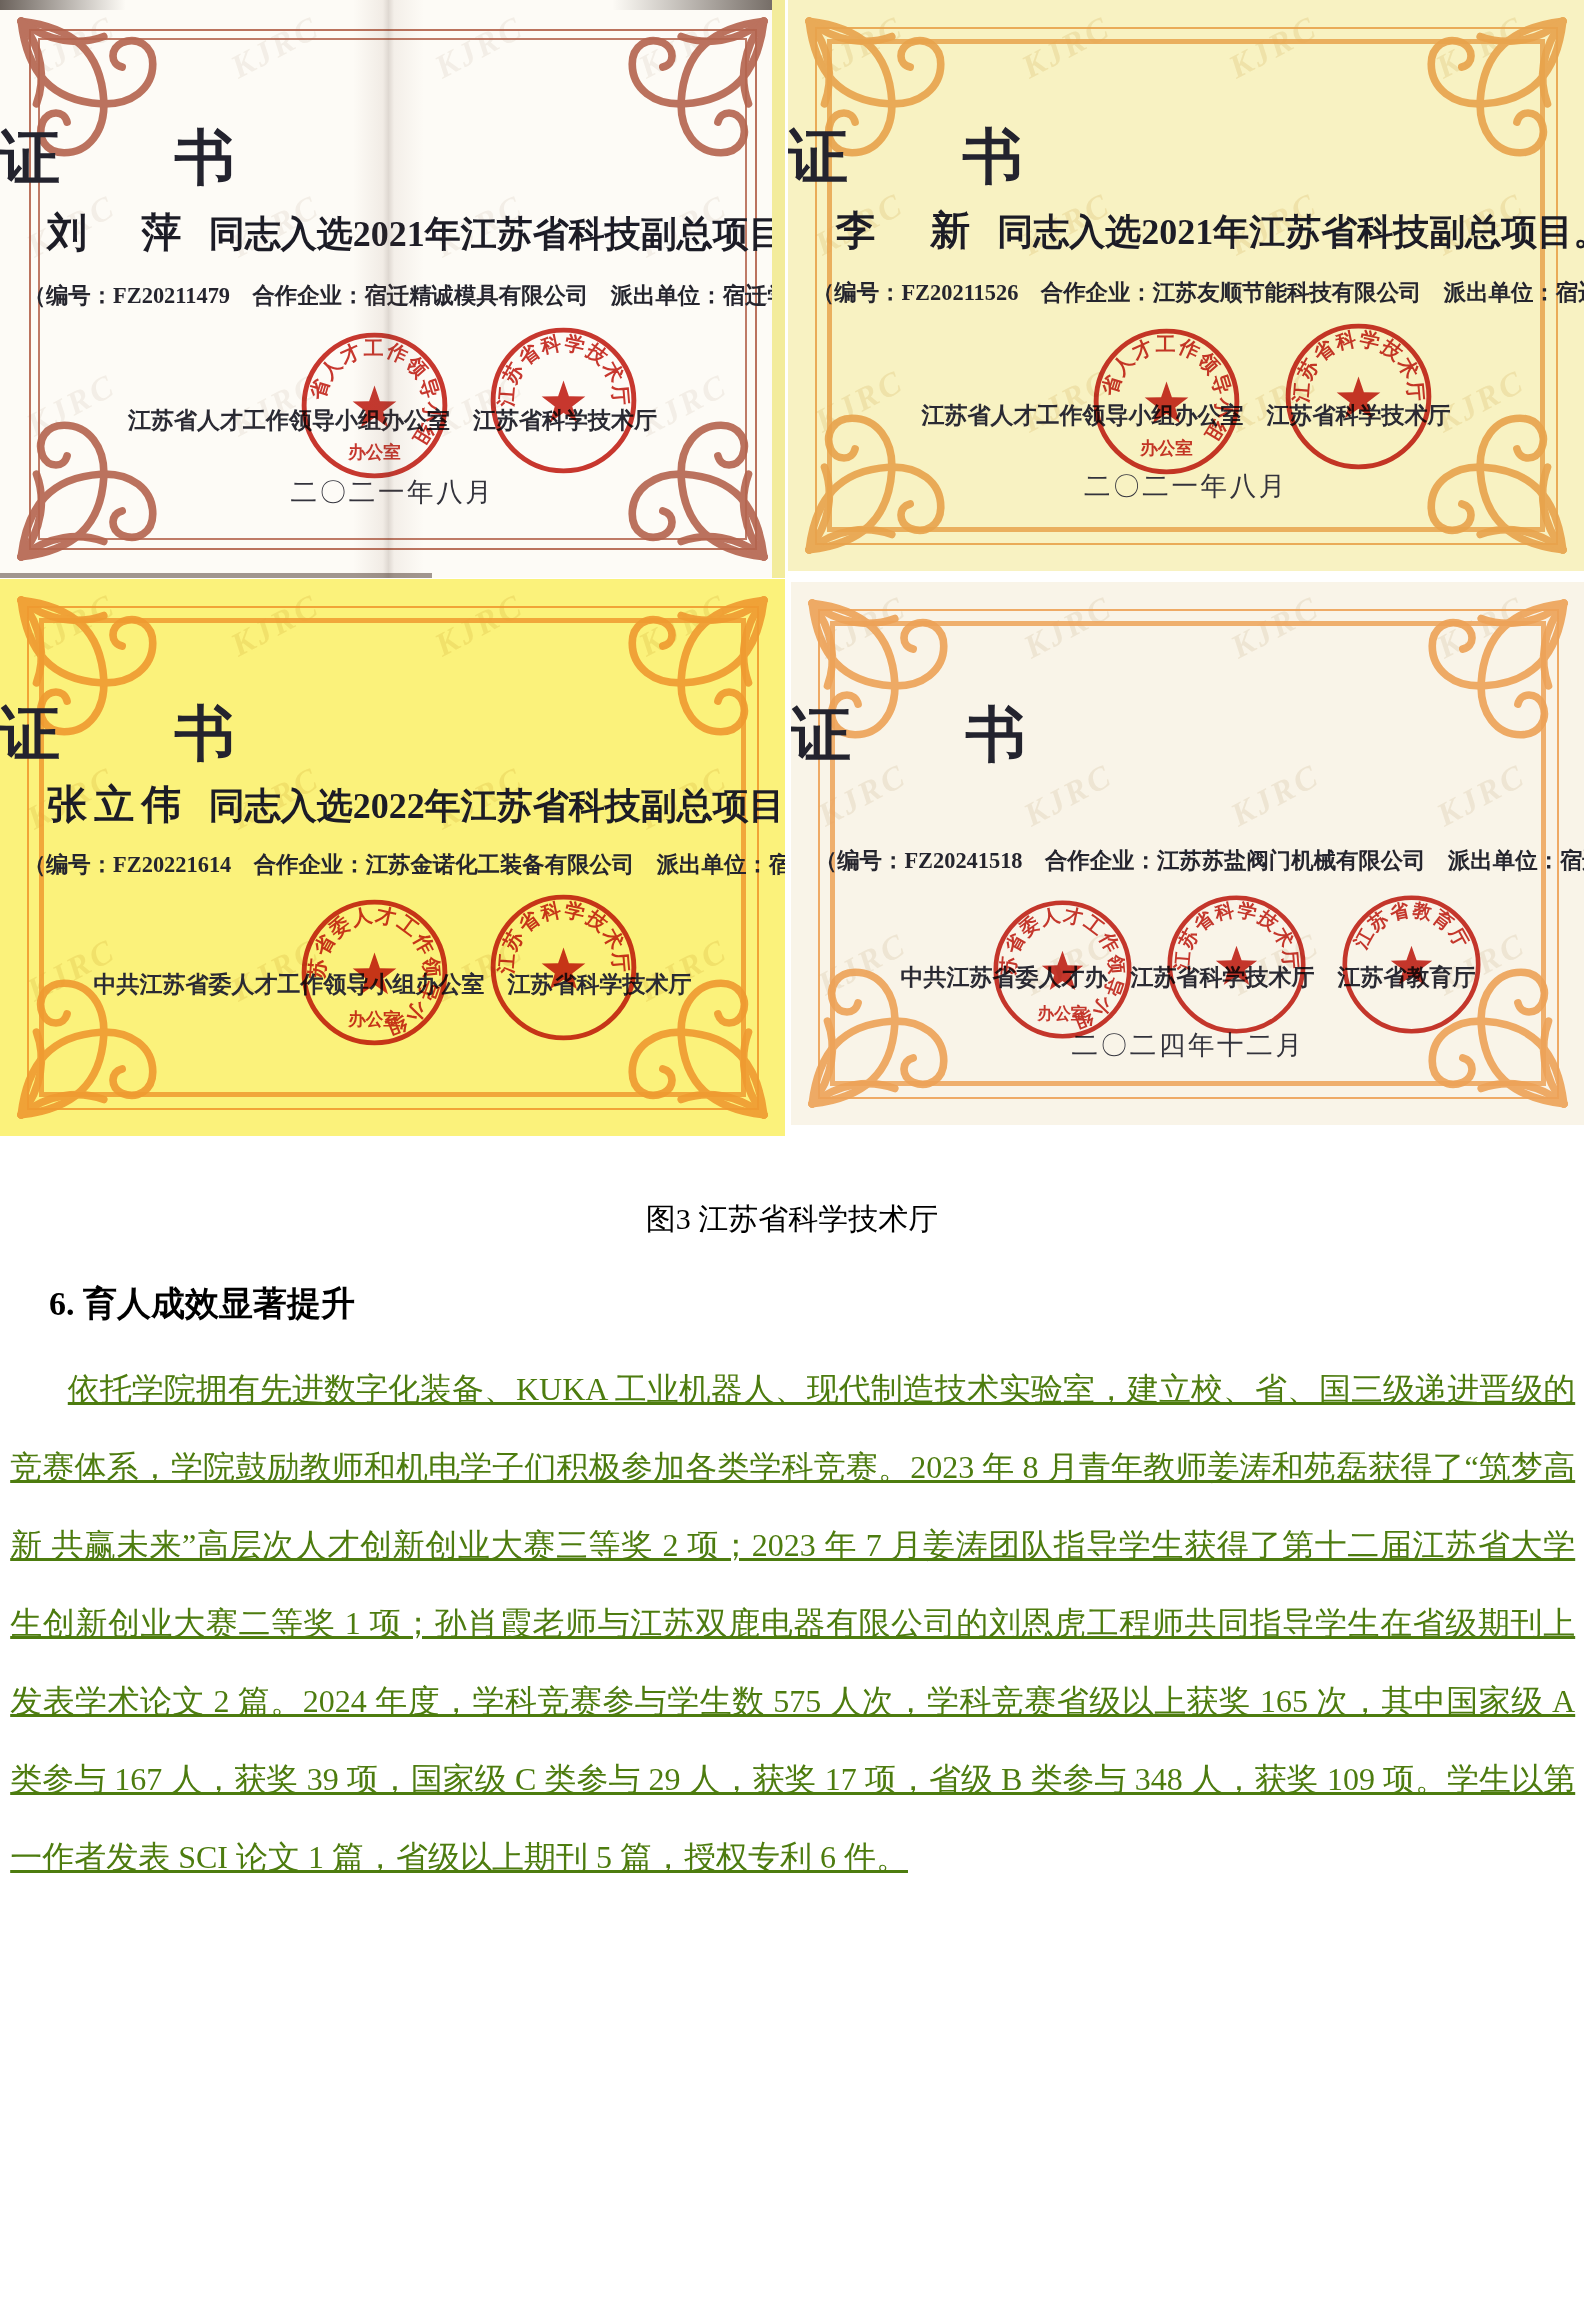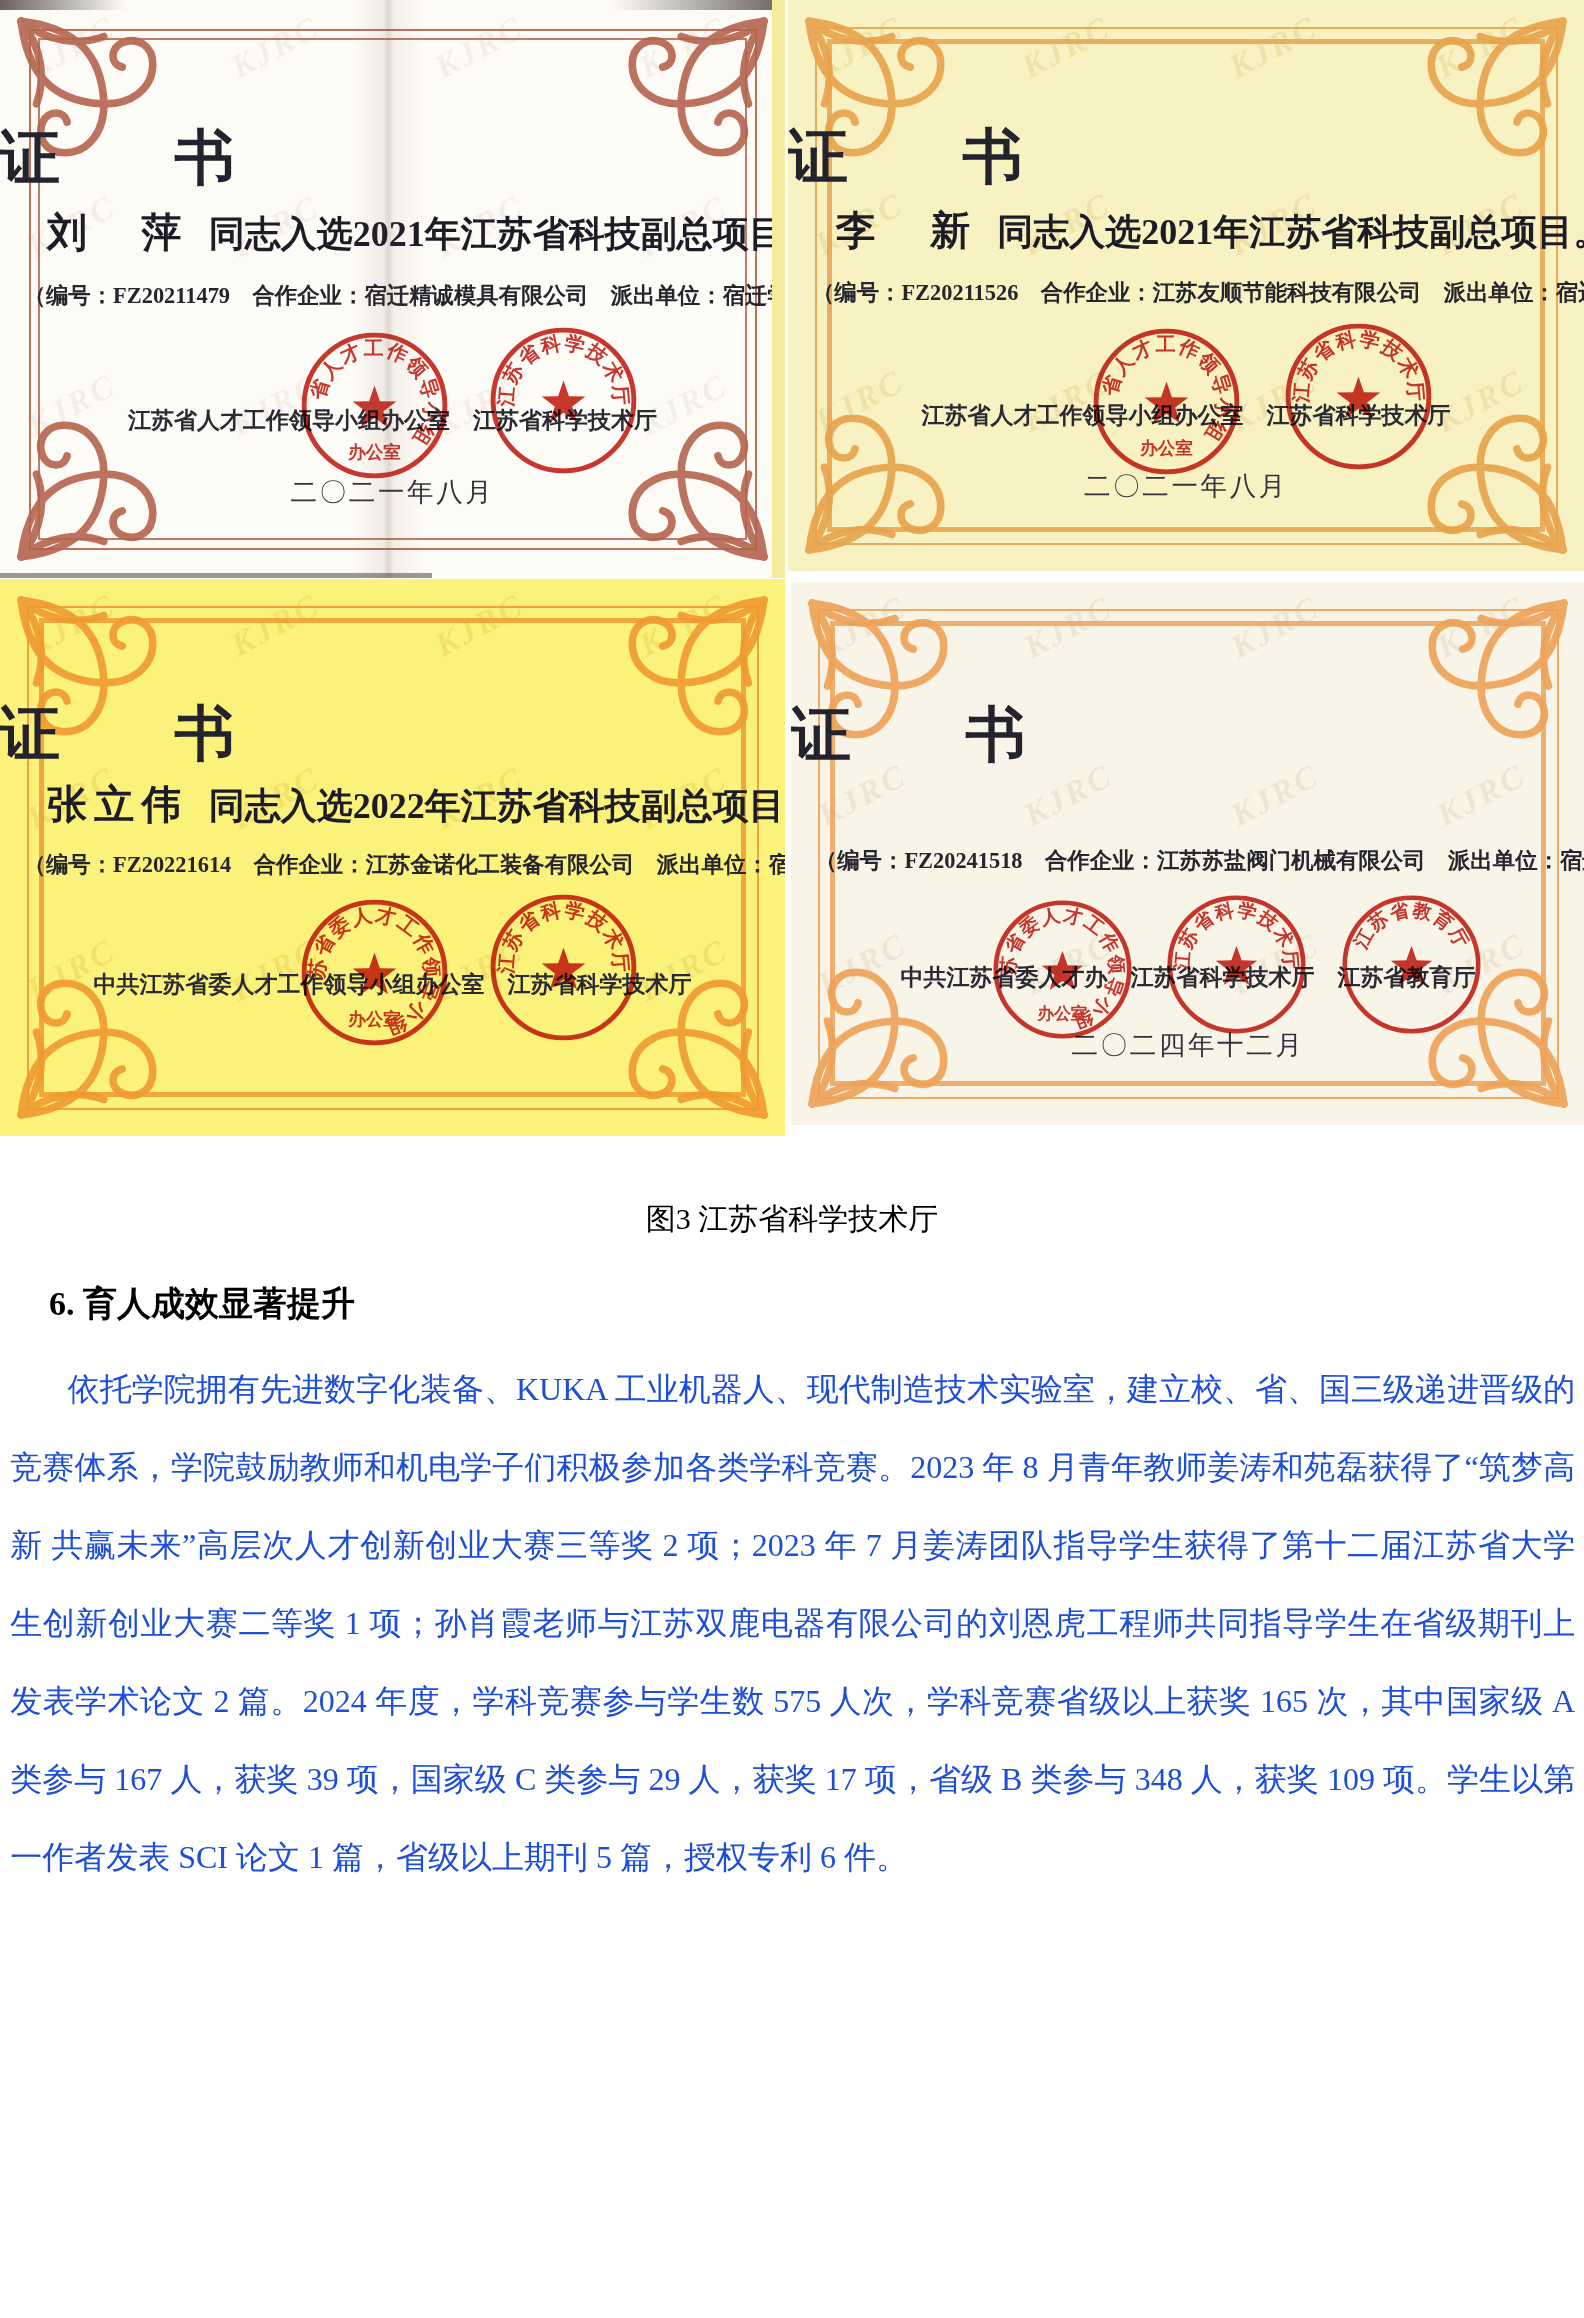--- a/index.html
+++ b/index.html
@@ -67,21 +67,21 @@
     background:linear-gradient(to right,#3a2f28 0%,rgba(58,47,40,0) 16%,rgba(58,47,40,0) 78%,#3a2f28 100%);opacity:.75;}
   .photo-strip{position:absolute;right:0;top:0;width:13.3px;height:100%;background:#f3ec9c;z-index:5;}
   .photo-bottom{position:absolute;left:0;bottom:0;width:55%;height:4.6px;background:rgba(70,50,40,.5);z-index:5;}
 
   
   .caption{position:absolute;top:1199px;left:0;width:100%;text-align:center;
     font-size:30px;color:#000;}
   .heading{position:absolute;top:1281px;left:49px;margin:0;
     font-size:34px;font-weight:bold;color:#000;}
   .bodytext{position:absolute;top:1350px;left:10.2px;width:1565px;margin:0;
-    font-size:32px;line-height:78px;text-align:justify;text-indent:1.8em;color:#1d4ed8;}
+    font-size:32px;line-height:78px;text-align:justify;text-indent:1.8em;color:#4d7c0f;text-decoration:underline;}
 </style>
 </head>
 <body>
 
 <svg width="0" height="0" style="position:absolute" aria-hidden="true">
   <symbol id="flourish" viewBox="0 0 100 100">
     <g fill="none" stroke="currentColor" stroke-width="5" stroke-linecap="round">
       <path d="M6,6 C40,10 58,26 60,58 C61,78 50,92 34,92 C22,92 16,82 20,72 C24,64 34,64 36,72"></path>
       <path d="M6,6 C10,40 26,58 58,60 C78,61 92,50 92,34 C92,22 82,16 72,20 C64,24 64,34 72,36"></path>
       <path d="M6,6 C24,20 44,22 60,16"></path>

